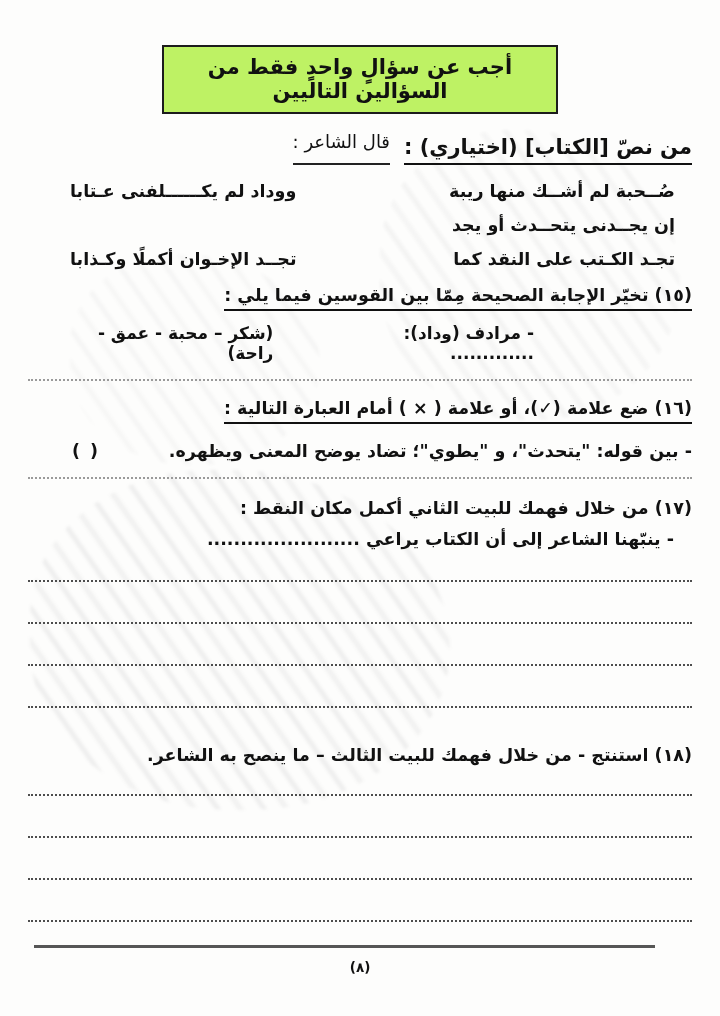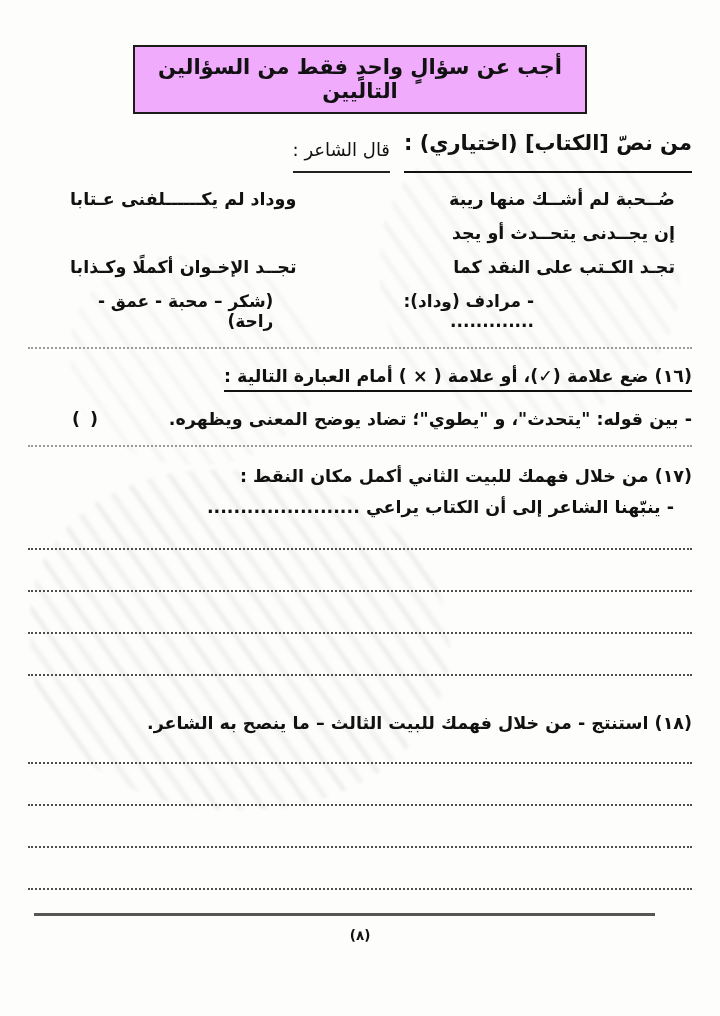--- a/index.html
+++ b/index.html
@@ -31,42 +31,42 @@
     filter: blur(1.6px);
     border-radius: 45% 55% 50% 50%;
   }
   .wm-a { left: 30px;  top: 470px; width: 420px; height: 340px; }
   .wm-b { left: 380px; top: 130px; width: 300px; height: 290px; opacity: .7; }
   .wm-c { left: 70px;  top: 255px; width: 250px; height: 210px; opacity: .55; }
 
   .content { position: relative; z-index: 1; }
 
   .header-box {
-    width: 454px;
+    width: 396px;
     margin: 45px auto 0;
     border: 2px solid #1c1c1c;
-    background: #f0abfc;
+    background: #bef264;
     text-align: center;
     padding: 8px 10px 9px;
     font-size: 21px;
     font-weight: bold;
     letter-spacing: 0.2px;
   }
 
   .intro-row {
     margin: 17px 28px 0;
     display: flex;
     align-items: flex-end;
     gap: 14px;
   }
   .intro-source {
     font-size: 21px;
     font-weight: bold;
     border-bottom: 2px solid #111;
-    padding-bottom: 16px;
+    padding-bottom: 4px;
   }
   .intro-lead {
     font-size: 18px;
     border-bottom: 2px solid #222;
     padding-bottom: 11px;
     margin-left: 36px;
   }
 
   .poem { margin: 16px 45px 0 70px; }
   .poem-line {
@@ -173,20 +173,23 @@
       </div>
       <div class="poem-line">
         <span>إن يجــدنى يتحــدث أو يجد</span>
       </div>
       <div class="poem-line">
         <span>تجـد الكـتب على النقد كما</span>
         <span>تجــد الإخـوان أكملًا وكـذابا</span>
       </div>
     </div>
 
+    <div class="q-heading-row q15-heading-row">
+      <span class="q-heading underlined">(١٥) تخيّر الإجابة الصحيحة مِمّا بين القوسين فيما يلي :</span>
+    </div>
     <div class="q15-row">
       <span class="q15-item">- مرادف (وداد): .............</span>
       <span class="q15-choices">(شكر – محبة - عمق - راحة)</span>
     </div>
 
     <div class="dotted-sep"></div>
 
     <div class="q-heading-row q16-heading-row">
       <span class="q-heading underlined">(١٦) ضع علامة (✓)، أو علامة ( × ) أمام العبارة التالية :</span>
     </div>

